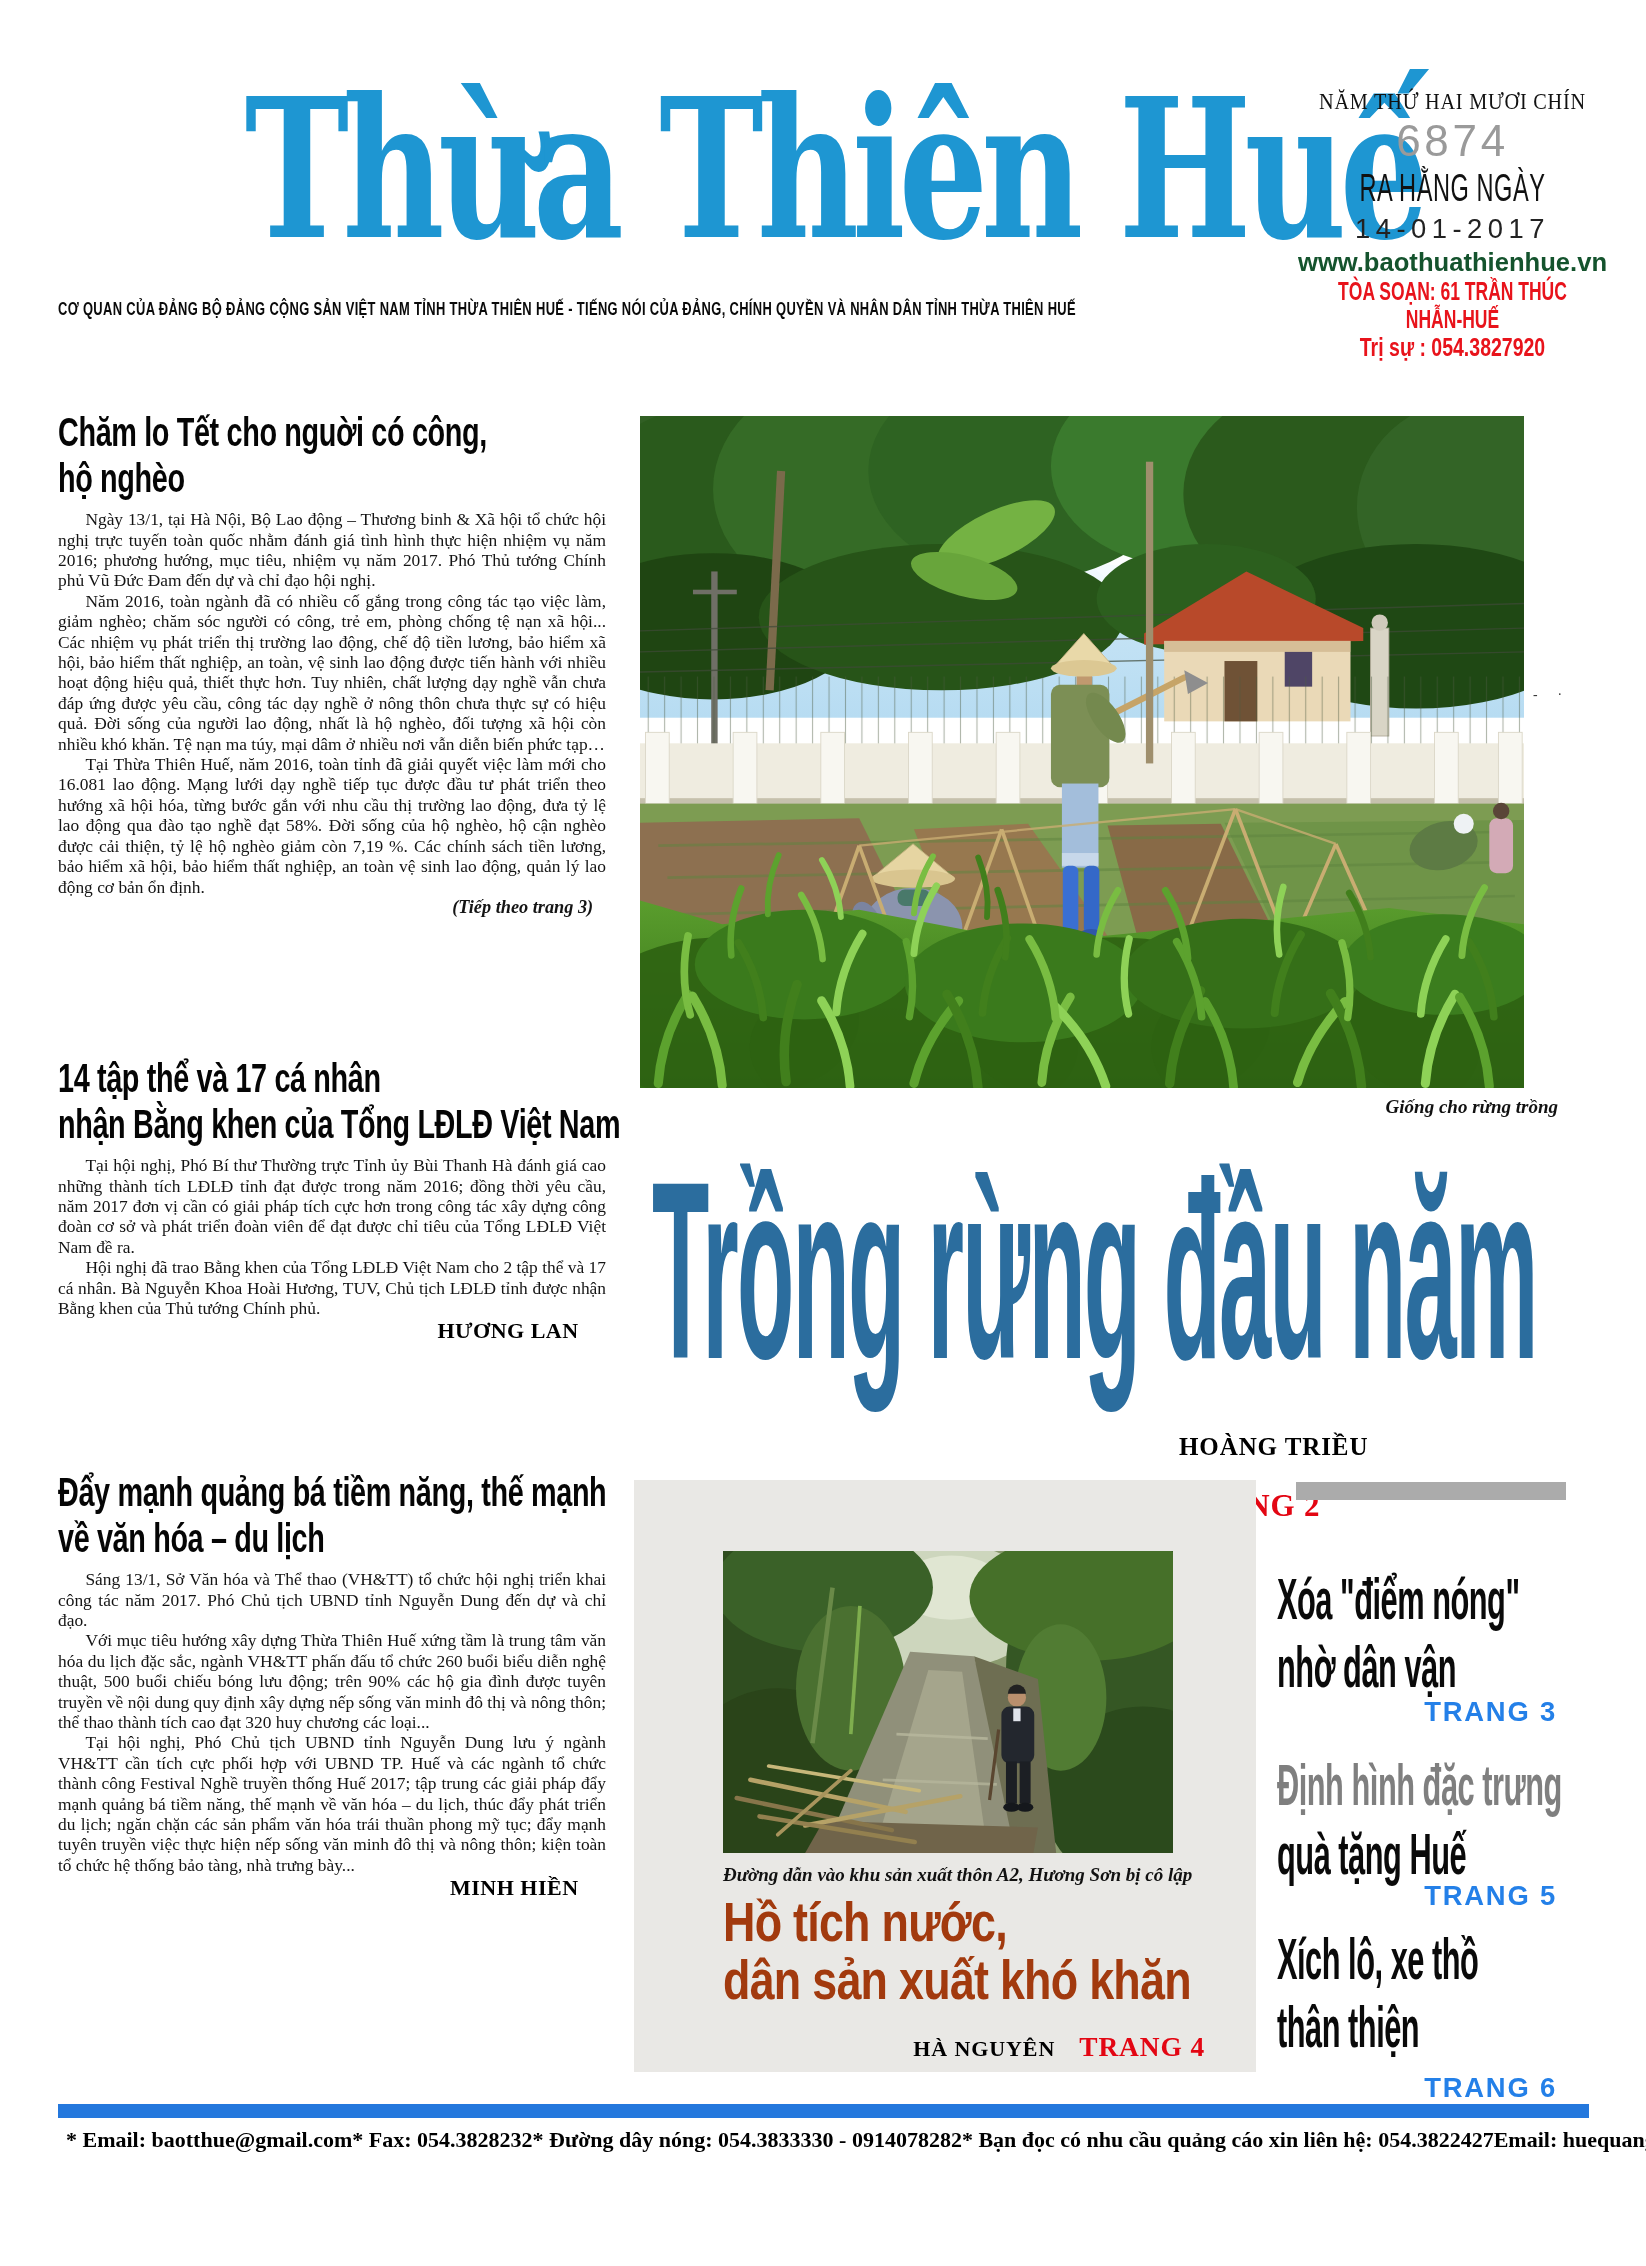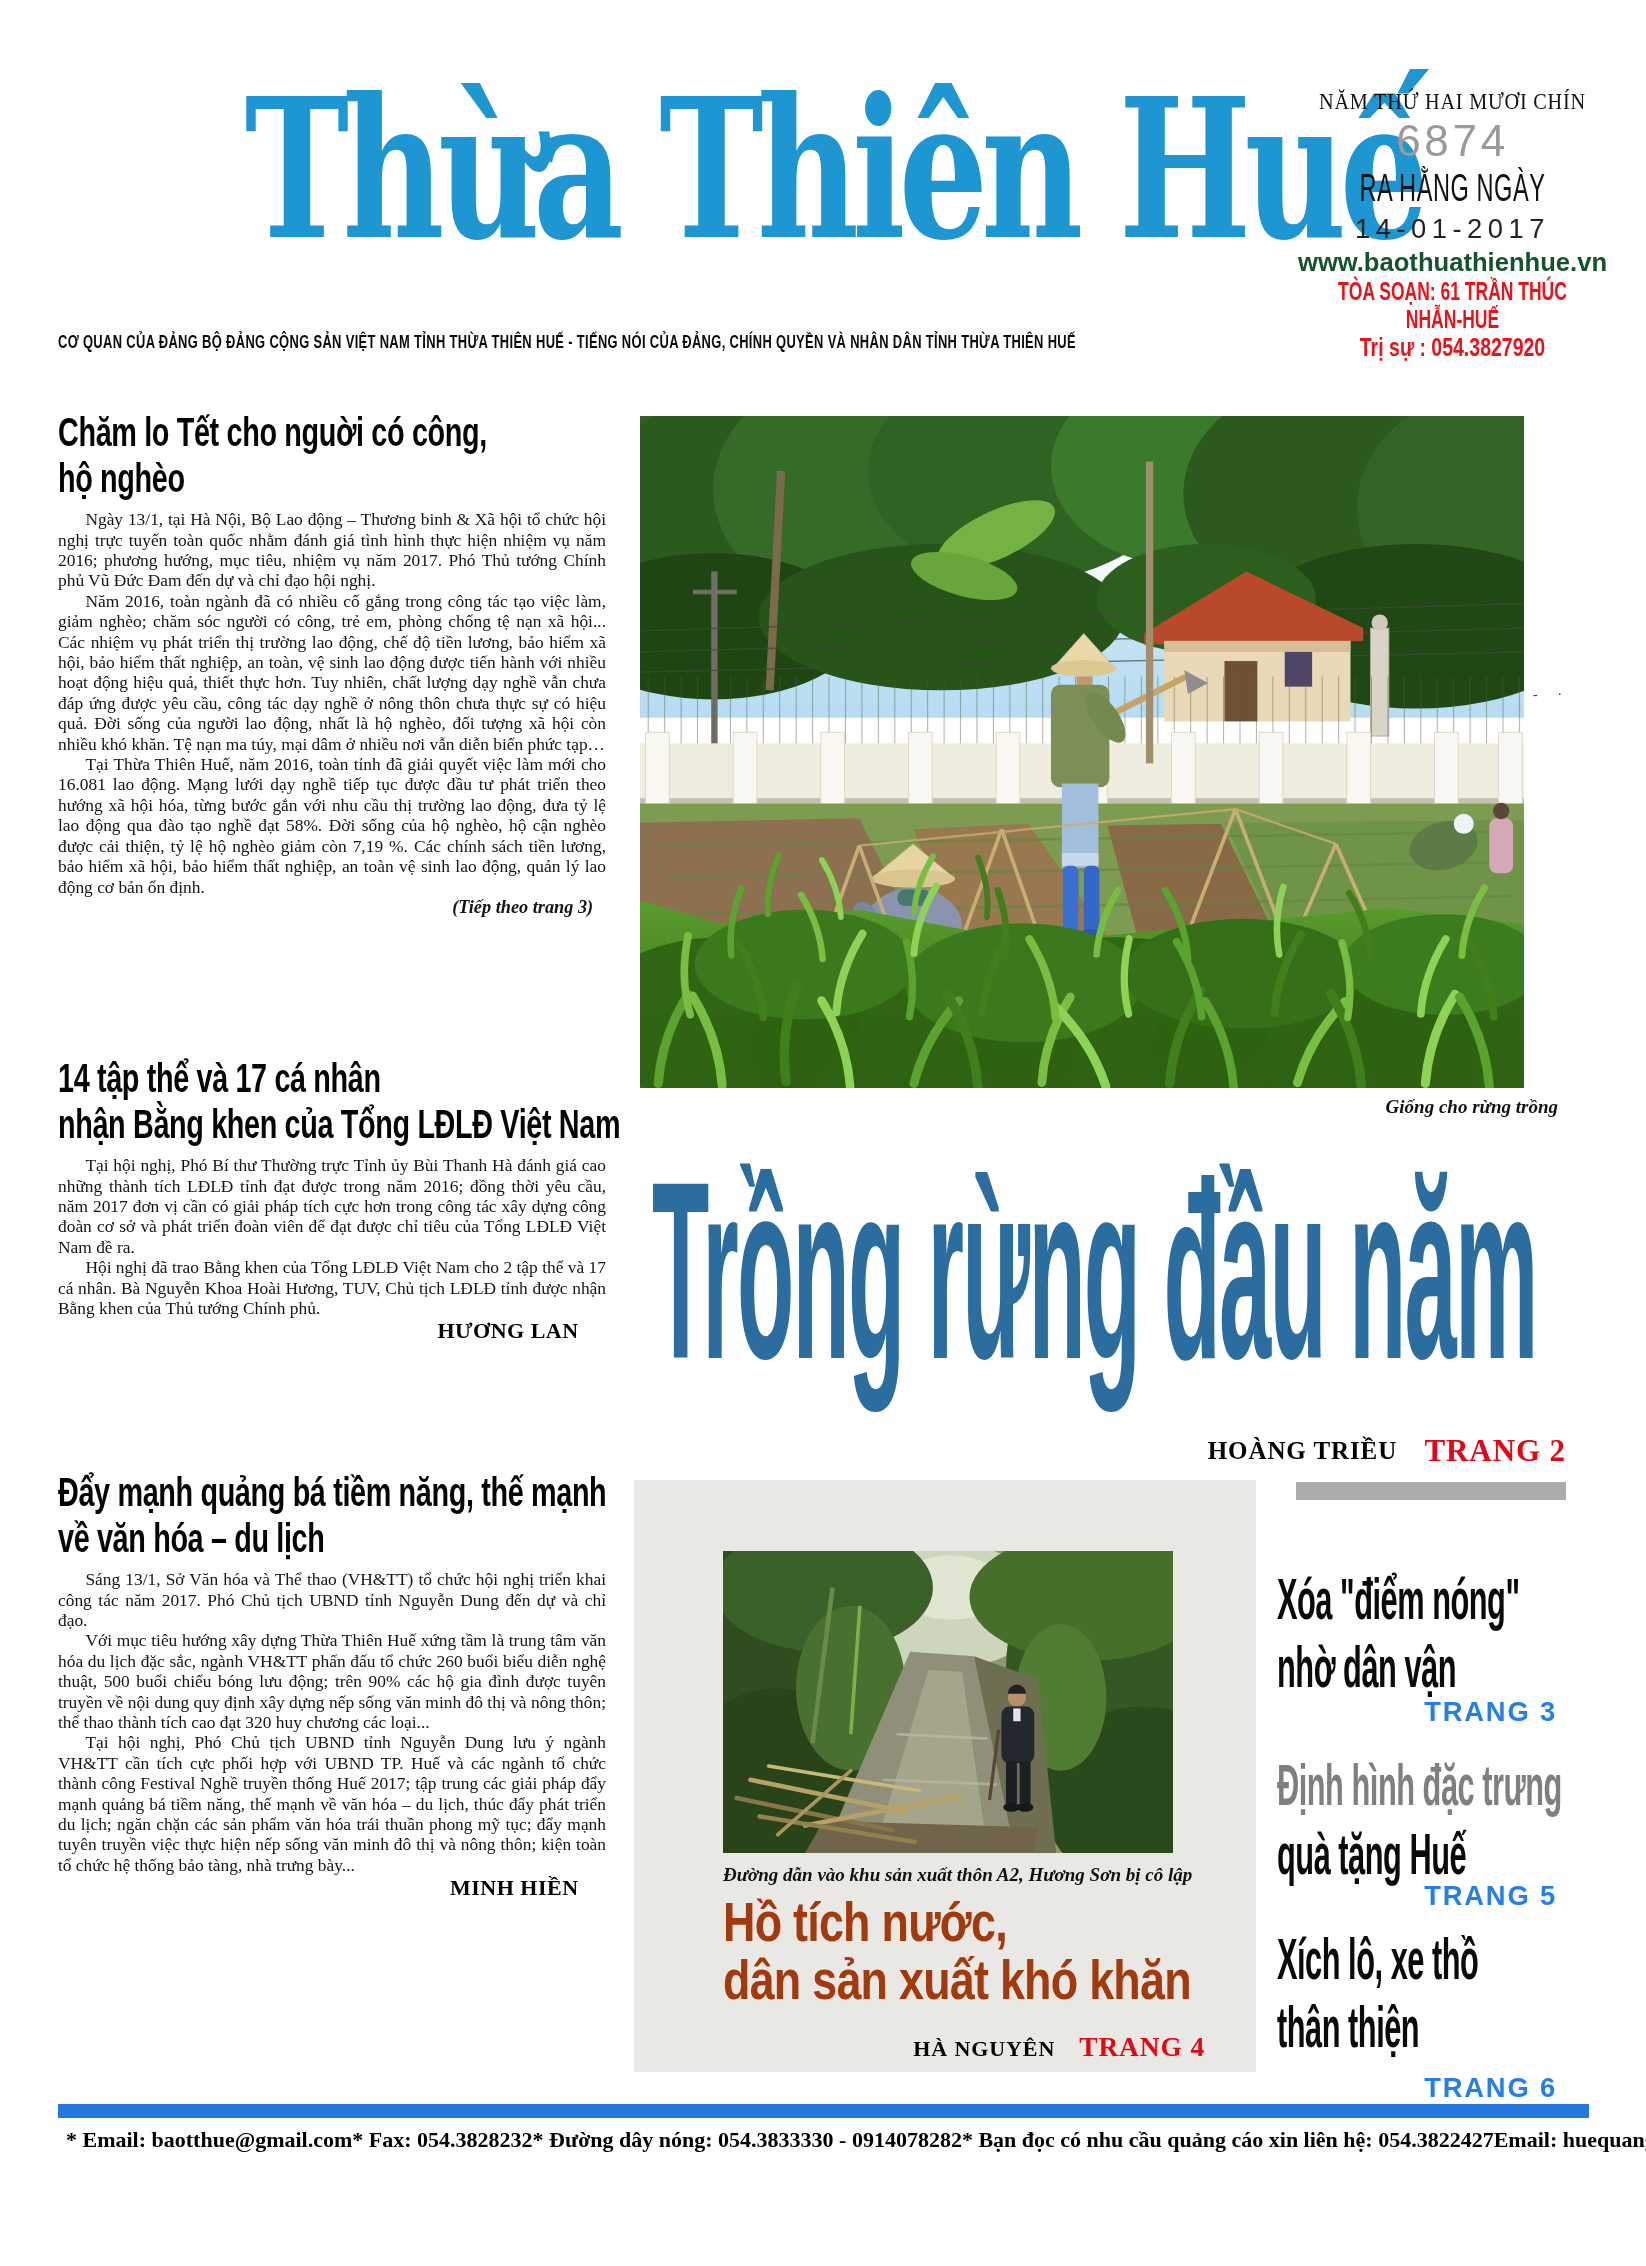--- a/index.html
+++ b/index.html
@@ -5,21 +5,21 @@
   html,body{margin:0;padding:0;background:#888;}
   .page{position:relative;width:1647px;height:2267px;background:#ffffff;overflow:hidden;
         font-family:"Liberation Serif",serif;color:#111;margin:0 auto;}
   .abs{position:absolute;}
 
   
   #masthead-title{left:27.4px;top:55px;width:1234px;text-align:center;}
   #masthead-title span{display:inline-block;font-family:"DejaVu Serif",serif;font-weight:bold;
       font-size:192px;line-height:230px;letter-spacing:-9.1px;white-space:nowrap;
       transform:scaleX(0.73);transform-origin:center top;color:var(--masthead-blue,#1E96D2);}
-  #tagline{left:58px;top:331px;}
+  #tagline{left:58px;top:298px;}
   #tagline span{display:inline-block;font-family:"Liberation Sans",sans-serif;font-weight:bold;
       font-size:19px;letter-spacing:0.5px;white-space:nowrap;transform:scaleX(0.68);
       transform-origin:left top;color:#0a0a0a;}
 
   
   #info-block{left:1259px;top:88px;width:387px;text-align:center;}
   #info-block div{margin:0;}
   .i-year{font-family:"Liberation Serif",serif;font-size:23px;line-height:27.4px;letter-spacing:0.9px;transform:scaleX(0.88);}
   .i-issue{font-family:"Liberation Sans",sans-serif;font-weight:normal;font-size:44px;line-height:51px;
       letter-spacing:3.7px;color:var(--issue-gray,#9a9a9a);}
@@ -46,21 +46,21 @@
   
   #main-photo{left:640px;top:416px;width:884px;height:672px;}
   #main-photo svg{display:block;width:100%;height:100%;}
   #stray-marks{left:1533px;top:687px;font-size:13.7px;letter-spacing:8.2px;color:#333;}
   .photo-caption{font-family:"Liberation Serif",serif;font-weight:bold;font-style:italic;font-size:19px;color:#111;}
   #main-caption{left:1124px;top:1096px;width:434px;text-align:right;}
   #main-headline{left:652px;top:1153px;width:923px;height:256px;}
   #main-headline span{display:inline-block;font-family:"Liberation Sans",sans-serif;font-weight:bold;
       font-size:137px;line-height:128px;letter-spacing:-2.7px;white-space:nowrap;
       transform:scale(0.685,1.85);transform-origin:left top;color:var(--headline-blue,#2B6D9E);}
-  #main-byline-row{left:1179px;top:1433px;width:387px;display:flex;justify-content:flex-end;align-items:center;gap:27.4px;}
+  #main-byline-row{left:1179px;top:1433px;width:387px;display:flex;justify-content:flex-end;align-items:flex-start;gap:27.4px;flex-direction:column;}
   .story-byline{font-family:"Liberation Serif",serif;font-weight:bold;font-size:25px;letter-spacing:0.9px;color:#000;}
   .page-ref-red{font-family:"Liberation Serif",serif;font-weight:bold;font-size:31px;letter-spacing:0.9px;color:var(--ref-red,#E30613);}
 
   
   #gray-box{left:634px;top:1480px;width:622px;height:592px;background:var(--box-gray,#e9e8e5);}
   #dark-strip{left:1296px;top:1482px;width:270px;height:18.3px;background:#ababab;}
   #secondary-photo{position:absolute;left:89px;top:71px;width:450px;height:302px;}
   #secondary-photo svg{display:block;width:100%;height:100%;}
   #secondary-caption{position:absolute;left:89px;top:384px;width:493px;}
   .rust-line{position:absolute;left:89px;font-family:"Liberation Sans",sans-serif;font-weight:bold;

